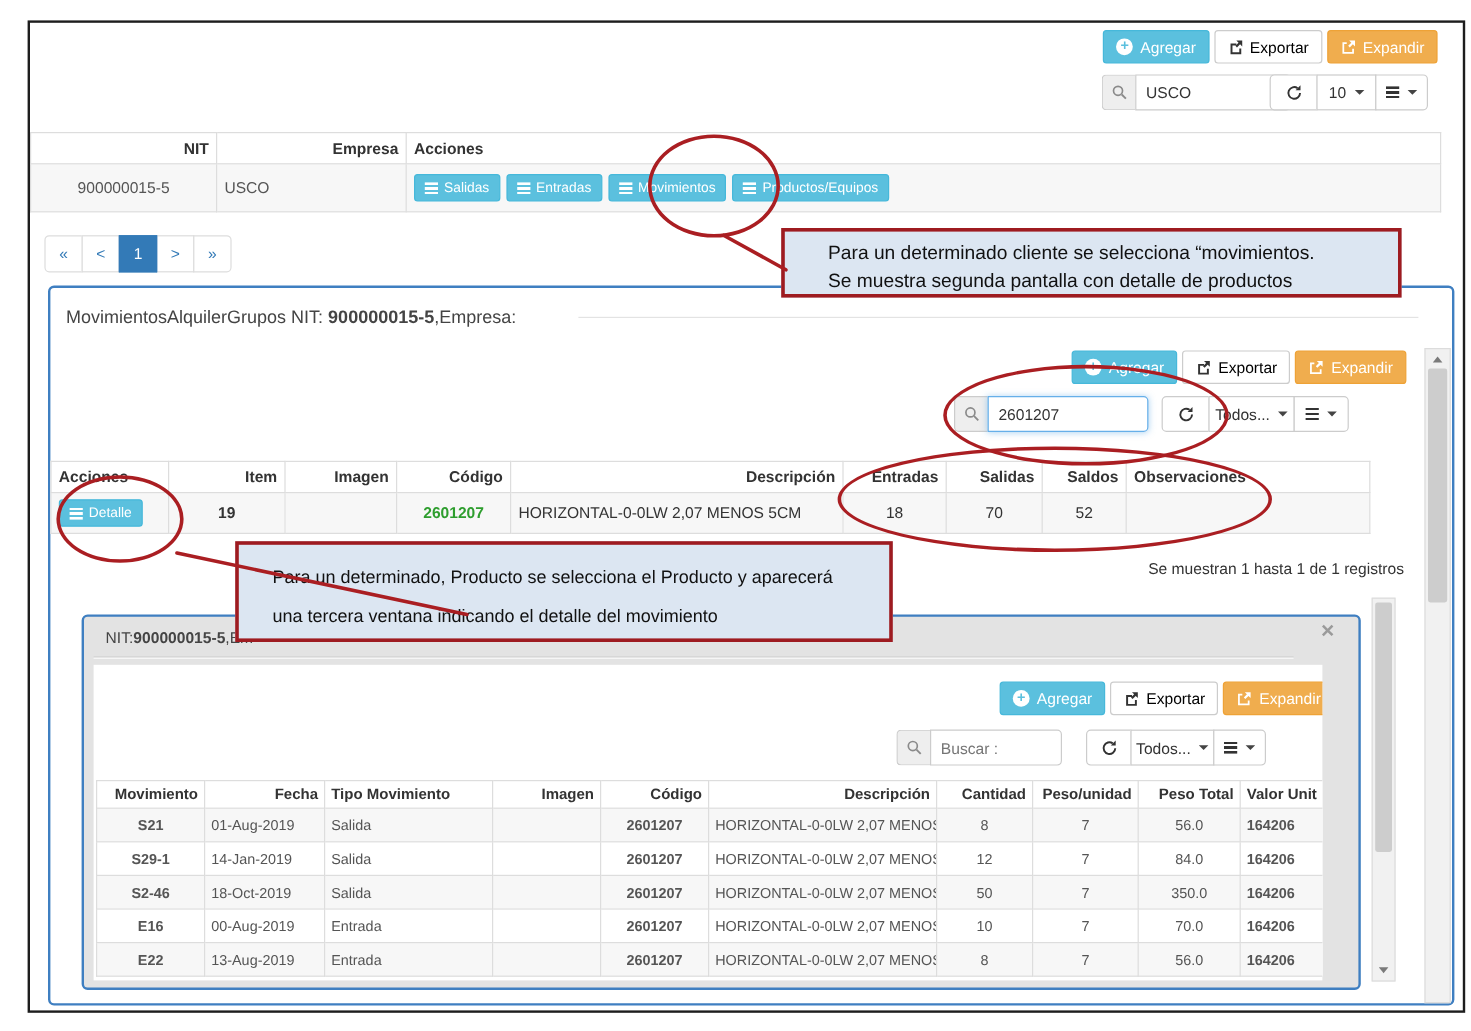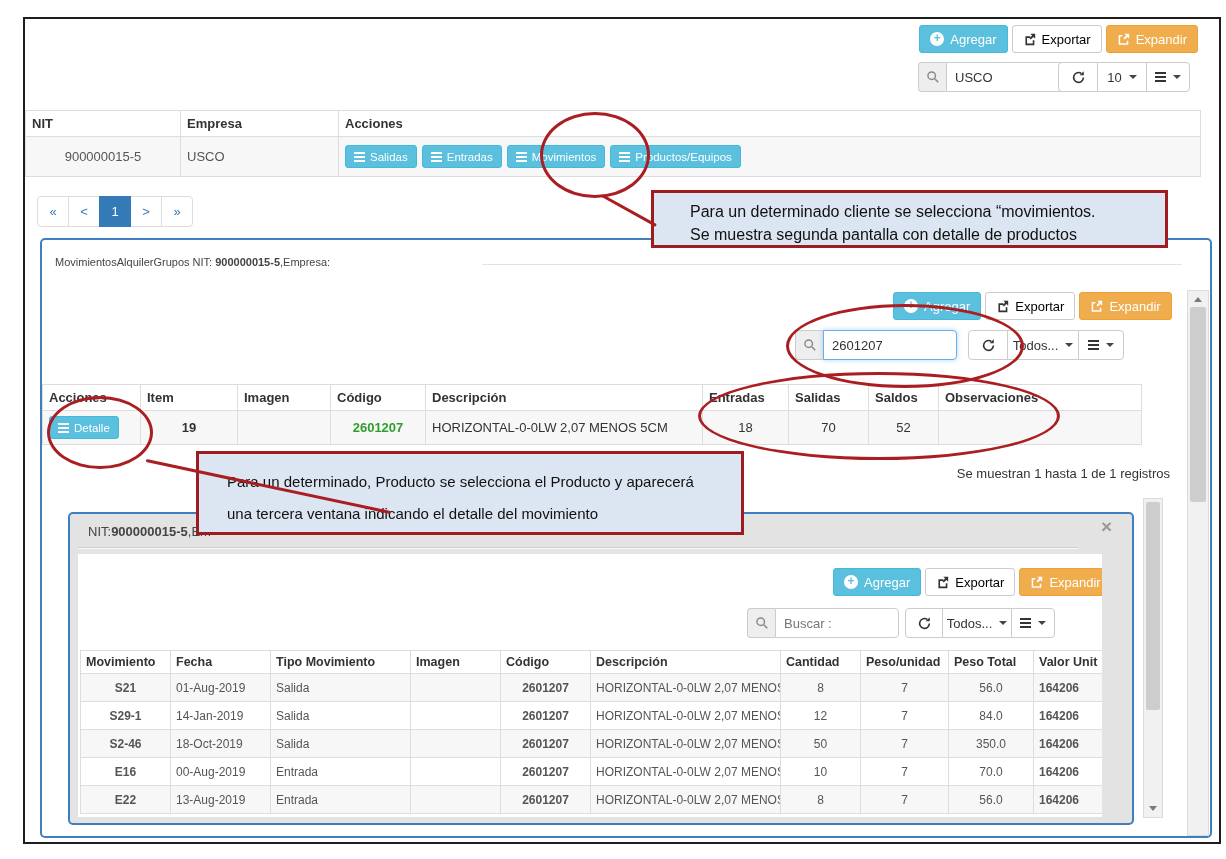--- a/index.html
+++ b/index.html
@@ -41,21 +41,21 @@
   .ctl { height:30px; background:#fff; border:1px solid #ccc; display:inline-flex; align-items:center;
          justify-content:center; gap:5px; font-size:13px; padding:0 8px; color:#333; }
   .ctl.first { border-radius:4px 0 0 4px; }
   .ctl.mid { margin-left:-1px; }
   .ctl.last { margin-left:-1px; border-radius:0 4px 4px 0; }
 
   
   table { border-collapse:collapse; table-layout:fixed; background:#fff; }
   th,td { border:1px solid #ddd; font-size:13px; padding:5px 6px; overflow:hidden;
           white-space:nowrap; }
-  th { font-weight:700; color:#333; text-align:left; }
+  th { font-weight:700; color:#333; text-align:right; }
   tr.stripe td { background:#f7f7f7; }
   .tl { text-align:left;margin-top:27px; } .tc { text-align:center; } .tr-al { text-align:right; }
   .green { color:#2e9e2e; font-weight:700; }
   .bold { font-weight:700; }
   #t1 td { padding:8px 6px; color:#555; }
   #t3 th { font-size:12.5px; padding:4px 5px; }
   #t3 td { font-size:12px; padding:5px 5px; color:#555; height:28px; }
 
   
   .page-cell { width:32px; height:31px; background:#fff; border:1px solid #ddd; color:#337ab7;
@@ -182,21 +182,21 @@
 
 <div class="abs" style="left:37px; top:196px; display:flex; z-index:3;">
   <span class="page-cell f">«</span>
   <span class="page-cell">&lt;</span>
   <span class="page-cell active">1</span>
   <span class="page-cell">&gt;</span>
   <span class="page-cell l">»</span>
 </div>
 
 <div id="panel" class="abs">
-  <div class="abs" style="left:13px; top:16px; font-size:11px; color:#444;">
+  <div class="abs" style="left:13px; top:16px; font-size:15px; color:#444;">
     <span>MovimientosAlquilerGrupos NIT: </span><b>900000015-5</b><span>,Empresa:</span>
   </div>
   <div class="abs" style="left:440px; top:24px; width:700px; height:1px; background:#e3e3e3;"></div>
 
   <div class="abs group" style="left:851px; top:52px;">
     <div class="btn info">
       <span class="plus">+</span>
       <span>Agregar</span>
     </div>
     <div class="btn">
@@ -328,21 +328,21 @@
         </div>
       </div>
 
       <div class="abs" style="left:669px; top:54px; display:flex;">
         <span class="addon">
           <svg class="ic" width="14" height="14" viewBox="0 0 16 16">
               <circle cx="6.5" cy="6.5" r="4.3" fill="none" stroke="#8a8a8a" stroke-width="1.6"></circle>
               <line x1="10" y1="10" x2="14" y2="14" stroke="#8a8a8a" stroke-width="1.8"></line>
             </svg>
         </span>
-        <input class="search" style="width: 124px;" placeholder="Buscar :">
+        <input class="search" style="width: 110px;" placeholder="Buscar :">
       </div>
       <div class="abs" style="left:827px; top:54px; display:flex;">
         <span class="ctl first" style="width:38px;">
           <svg class="ic" width="15" height="15" viewBox="0 0 16 16">
               <path d="M13.2 8A5.2 5.2 0 1 1 11 3.7" fill="none" stroke="#333" stroke-width="1.7"></path>
               <path d="M13.6 1.2v4.4H9.2z" fill="#333"></path>
             </svg>
         </span>
         <span class="ctl mid" style="width:70px;">
           <span>Todos...</span>

